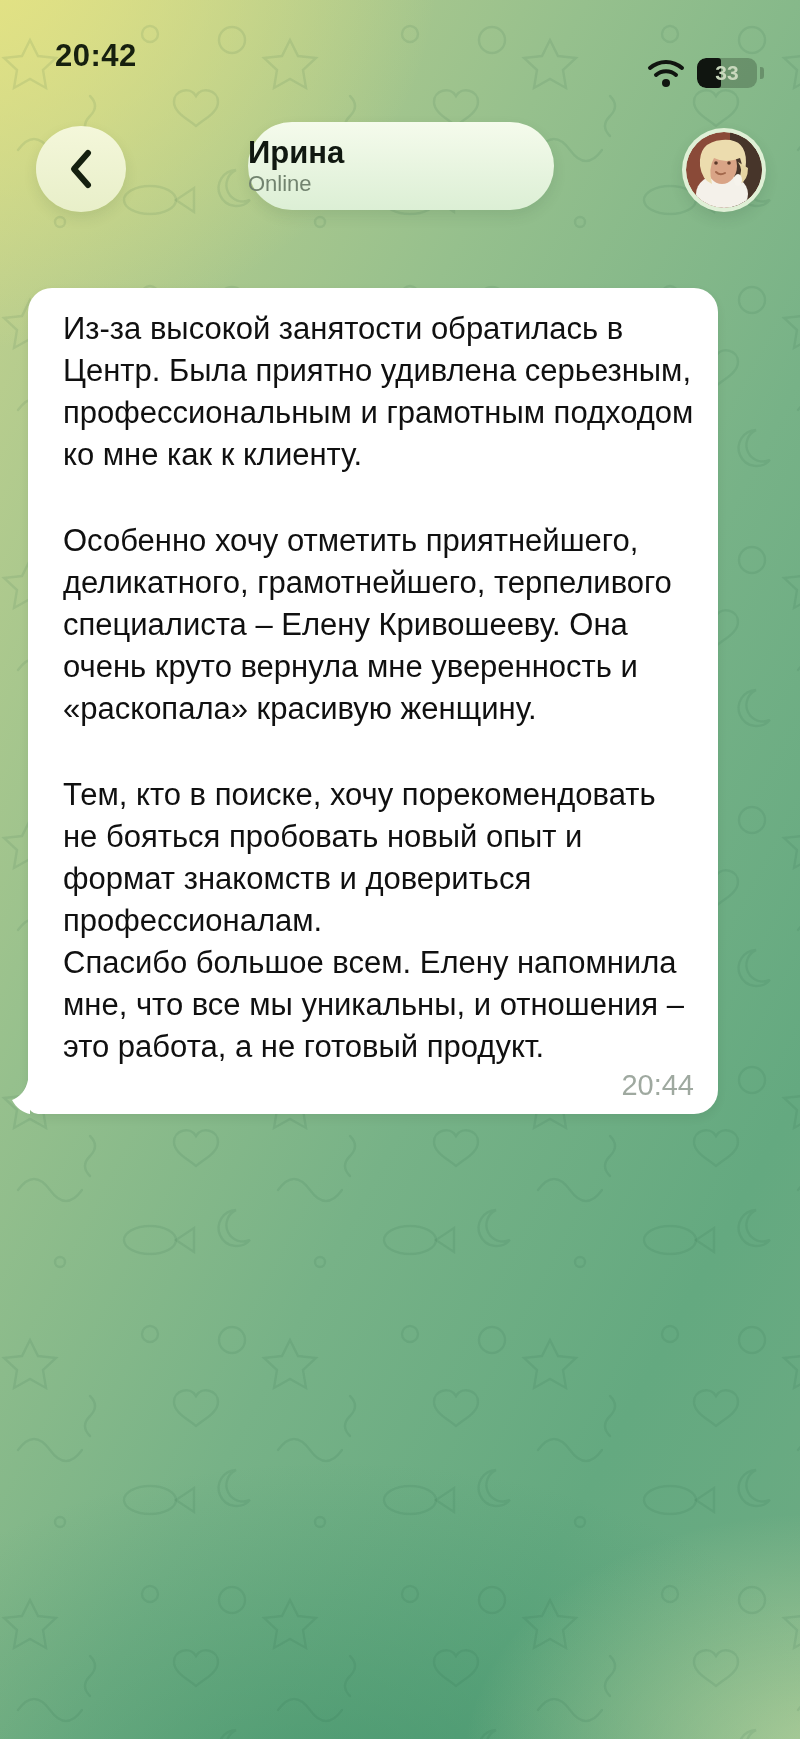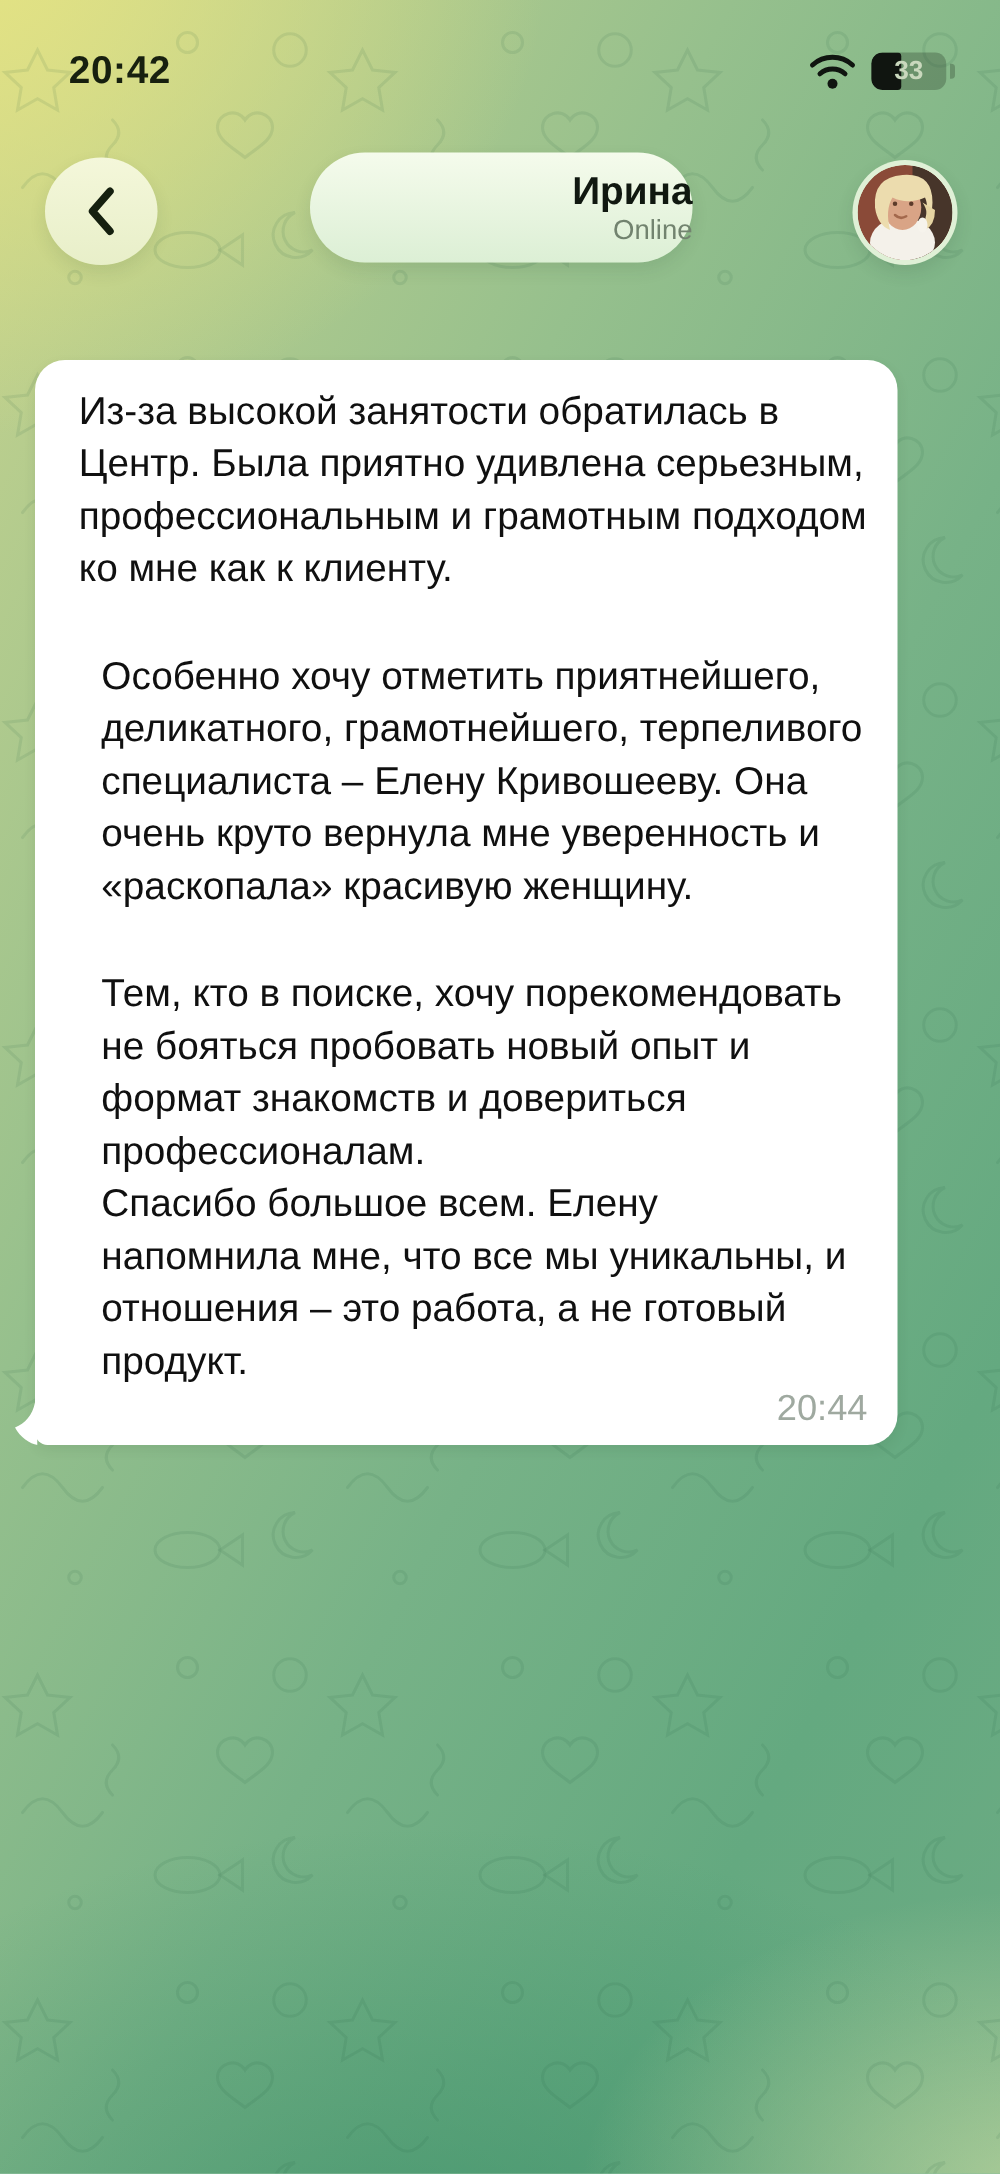--- a/index.html
+++ b/index.html
@@ -13,48 +13,48 @@
       radial-gradient(ellipse 760px 620px at -4% -2%, rgba(230,228,130,0.95), rgba(230,228,130,0) 62%),
       radial-gradient(ellipse 620px 420px at 103% 101%, rgba(206,222,164,0.65), rgba(206,222,164,0) 58%),
       radial-gradient(ellipse 900px 560px at 42% 104%, rgba(46,135,96,0.50), rgba(46,135,96,0) 62%),
       linear-gradient(118deg, #c9d48e 0%, #96c08d 34%, #77b287 58%, #64a980 80%, #6cab83 100%);
   }
   .doodles { position:absolute; inset:0; pointer-events:none; }
 
   
   .statusbar { position:absolute; top:38px; left:0; right:0; height:42px;text-align:center; }
   .clock { position:absolute; left:55px; top:0; font-size:31px; font-weight:700; color:#17200f; letter-spacing:.5px; }
-  .sb-right { position:absolute; right:36px; top:4px; display:flex; align-items:center; gap:12px; }
+  .sb-right { position:absolute; right:36px; top:20px; display:flex; align-items:center; gap:12px; }
   .battery { position:relative; width:60px; height:30px; border-radius:9px; background:rgba(42,62,42,0.32); overflow:hidden; }
   .battery .fill { position:absolute; left:0; top:0; bottom:0; width:40%; background:#101510; border-radius:9px 3px 3px 9px; }
   .battery .pct { position:absolute; inset:0; display:flex; align-items:center; justify-content:center;
                   font-size:21px; font-weight:700; color:#c9d8bd; }
   .battery-nub { width:4px; height:12px; margin-left:-9px; border-radius:0 3px 3px 0; background:rgba(42,62,42,0.32); }
 
   
   .header { position:absolute; top:118px; left:0; right:0; height:96px; }
   .back-btn { position:absolute; left:36px; top:8px; width:90px; height:86px; border-radius:50%;
               background:linear-gradient(180deg,#f4f7da,#e8efc9); display:flex; align-items:center; justify-content:center;
               box-shadow:0 6px 14px rgba(30,60,40,0.10); cursor:pointer; }
   .title-pill { position:absolute; left:248px; top:4px; width:306px; height:88px; border-radius:46px;
                 background:linear-gradient(180deg,#f5fbec 0%, #dcefd5 100%);
                 box-shadow:0 6px 14px rgba(30,60,40,0.10);
-                display:flex; flex-direction:column; align-items:flex-end; justify-content:center; cursor:pointer; }
+                display:flex; flex-direction:column; align-items:flex-start; justify-content:center; cursor:pointer; }
   .title-pill .name { font-size:31px; font-weight:700; color:#101810; line-height:36px; }
   .title-pill .status { font-size:22px; color:#72836f; line-height:26px; }
   .avatar { position:absolute; left:682px; top:10px; width:84px; height:84px; border-radius:50%;
             background:#dff0d6; padding:4px; box-shadow:0 6px 14px rgba(30,60,40,0.12); cursor:pointer; }
   .avatar svg { display:block; width:76px; height:76px; border-radius:50%; }
 
   
   .bubble { position:absolute; left:28px; top:288px; width:690px;
             background:#ffffff; border-radius:24px; border-bottom-left-radius:10px;
             padding:20px 24px 46px 35px; box-shadow:0 4px 10px rgba(20,50,30,0.08); }
   .bubble p { font-size:31px; line-height:42px; color:#101010; white-space:pre-line; }
-  .bubble p + p { margin-top:44px;margin-left:18px; }
+  .bubble p + p { margin-top:44px; }
   .msg-time { position:absolute; right:24px; bottom:12px; font-size:29px; color:#9fa9a0; }
   .tail { position:absolute; left:-16px; bottom:0; }
 
   
   .composer { position:absolute; left:0; right:0; bottom:51px; height:86px; }
   .round-btn { position:absolute; top:0; width:86px; height:86px; border-radius:50%;
                background:rgba(238,248,230,0.95); display:flex; align-items:center; justify-content:center;
                box-shadow:0 6px 14px rgba(30,60,40,0.12); cursor:pointer; border:none; }
   .attach { left:52px; }
   .mic { left:680px; }

